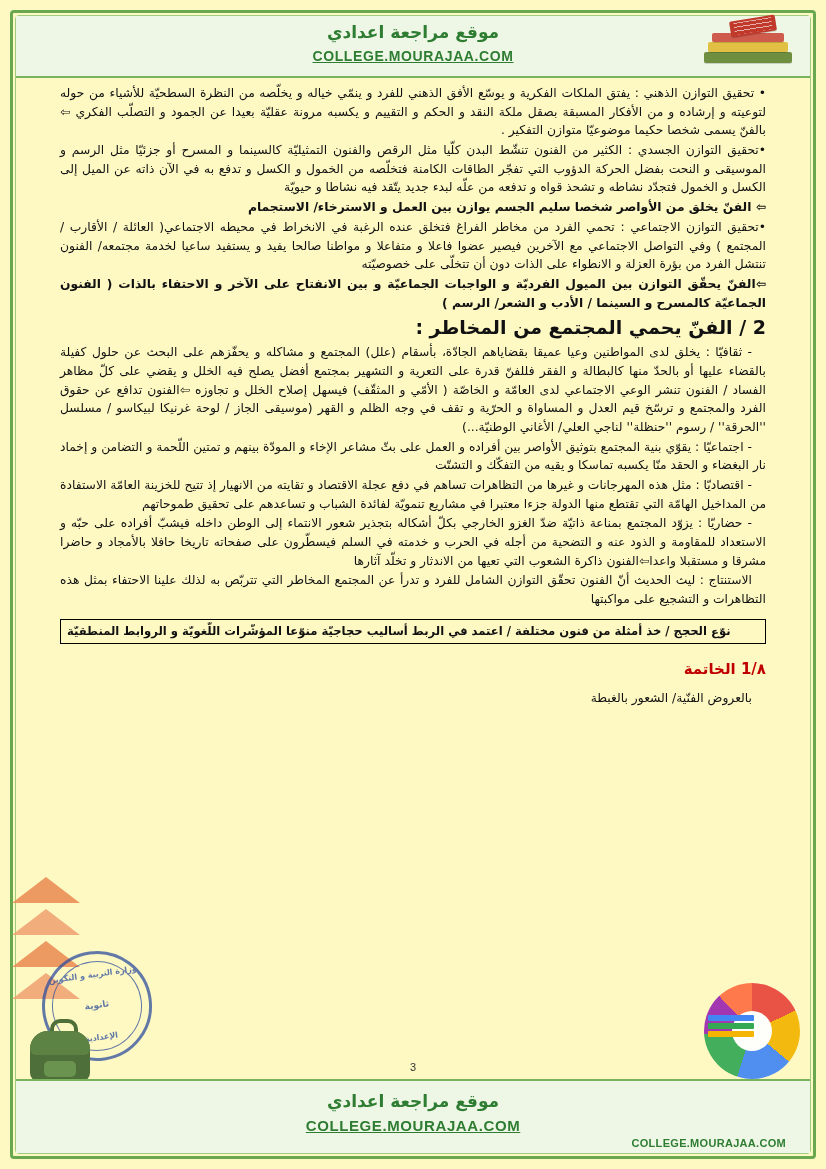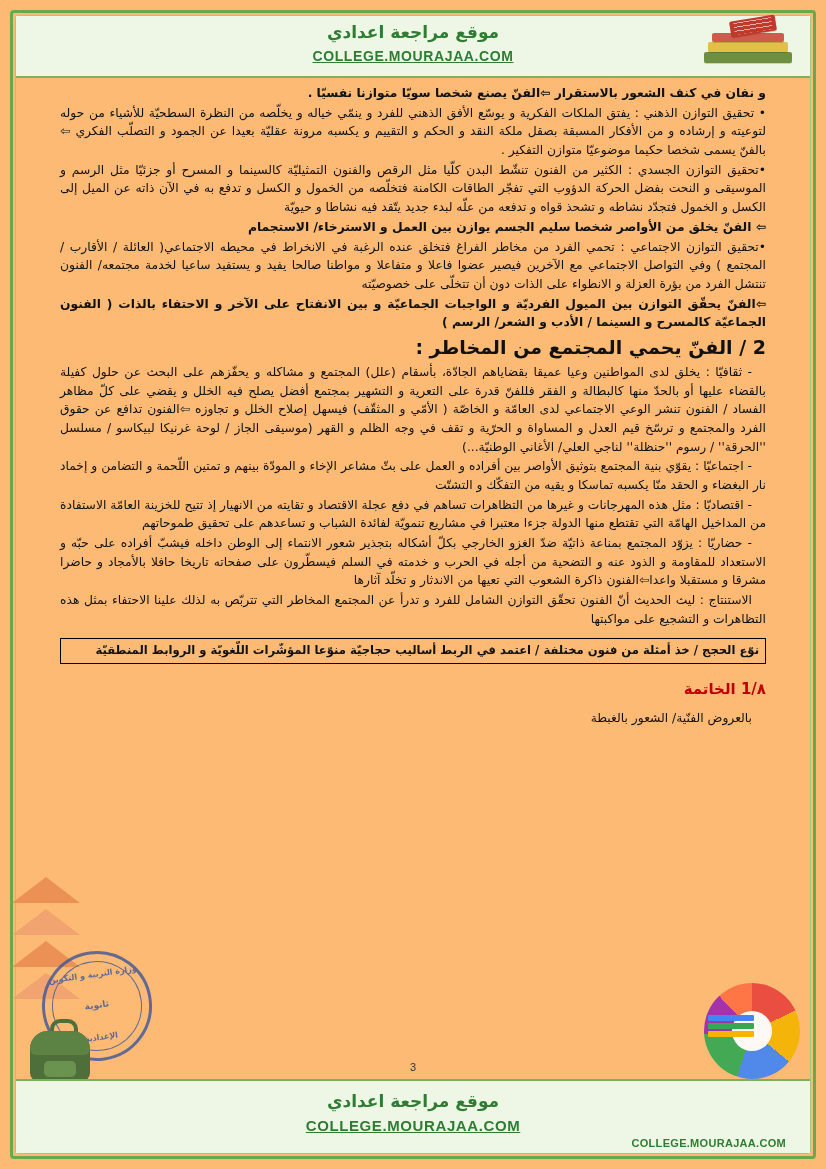--- a/index.html
+++ b/index.html
@@ -12,21 +12,21 @@
     background: #ffffff;
     font-family: "DejaVu Sans", sans-serif;
     position: relative;
     overflow: hidden;
   }
 
   
   .page {
     position: absolute;
     inset: 0;
-    background: #fdba74;
+    background: #fef9c3;
   }
   .border-frame {
     position: absolute;
     left: 10px; top: 10px; right: 10px; bottom: 10px;
     border: 3px solid #6aa84f;
     border-radius: 4px;
     box-sizing: border-box;
   }
   .border-frame.inner {
     left: 15px; top: 15px; right: 15px; bottom: 15px;
@@ -247,21 +247,21 @@
     font-weight: bold;
     font-size: 19px;
   }
 
   .boxed {
     margin: 10px 0 4px 0;
     border: 1.5px solid #000;
     padding: 3px 6px;
     font-size: 11.6px;
     font-weight: bold;
-    text-align: right;
+    text-align: left;
   }
 
   .red-heading {
     margin: 14px 0 8px 0;
     color: #c00000;
     font-weight: bold;
     font-size: 15px;
     text-align: right;
   }
 
@@ -291,21 +291,20 @@
   <div class="books">
     <div class="book b1"></div>
     <div class="book b2"></div>
     <div class="book b3"></div>
     <div class="book b4"></div>
     <div class="book-lines"></div>
   </div>
 
   <div class="content">
 
-    <p class="lead">و نفان في كنف الشعور بالاستقرار ⇦الفنّ يصنع شخصا سويّا متوازنا نفسيّا .</p>
     <p>• تحقيق التوازن الذهني : يفتق الملكات الفكرية و يوسّع الأفق الذهني للفرد و ينمّي خياله و يخلّصه من النظرة السطحيّة للأشياء من حوله لتوعيته و إرشاده و من الأفكار المسبقة بصقل ملكة النقد و الحكم و التقييم و يكسبه مرونة عقليّة بعيدا عن الجمود و التصلّب الفكري ⇦ بالفنّ يسمى شخصا حكيما موضوعيّا متوازن التفكير .</p>
     <p>•تحقيق التوازن الجسدي : الكثير من الفنون تنشّط البدن كلّيا مثل الرقص والفنون التمثيليّة كالسينما و المسرح أو جزئيّا مثل الرسم و الموسيقى و النحت بفضل الحركة الدؤوب التي تفجّر الطاقات الكامنة فتخلّصه من الخمول و الكسل و تدفع به في الآن ذاته عن الميل إلى الكسل و الخمول فتجدّد نشاطه و تشحذ قواه و تدفعه من علّه لبدء جديد يتّقد فيه نشاطا و حيويّة</p>
     <p class="b">⇦ الفنّ يخلق من الأواصر شخصا سليم الجسم يوازن بين العمل و الاسترخاء/ الاستجمام</p>
     <p>•تحقيق التوازن الاجتماعي : تحمي الفرد من مخاطر الفراغ فتخلق عنده الرغبة في الانخراط في محيطه الاجتماعي( العائلة / الأقارب / المجتمع ) وفي التواصل الاجتماعي مع الآخرين فيصير عضوا فاعلا و متفاعلا و مواطنا صالحا يفيد و يستفيد ساعيا لخدمة مجتمعه/ الفنون تنتشل الفرد من بؤرة العزلة و الانطواء على الذات دون أن تتخلّى على خصوصيّته</p>
     <p class="b">⇦الفنّ يحقّق التوازن بين الميول الفرديّة و الواجبات الجماعيّة و بين الانفتاح على الآخر و الاحتفاء بالذات ( الفنون الجماعيّة كالمسرح و السينما / الأدب و الشعر/ الرسم )</p>
 
     <p class="section-title">2 / الفنّ يحمي المجتمع من المخاطر :</p>
 
     <p class="indent">- ثقافيّا : يخلق لدى المواطنين وعيا عميقا بقضاياهم الجادّة، بأسقام (علل) المجتمع و مشاكله و يحفّزهم على البحث عن حلول كفيلة بالقضاء عليها أو بالحدّ منها كالبطالة و الفقر فللفنّ قدرة على التعرية و التشهير بمجتمع أفضل يصلح فيه الخلل و يقضي على كلّ مظاهر الفساد / الفنون تنشر الوعي الاجتماعي لدى العامّة و الخاصّة ( الأمّي و المثقّف) فيسهل إصلاح الخلل و تجاوزه ⇦الفنون تدافع عن حقوق الفرد والمجتمع و ترسّخ قيم العدل و المساواة و الحرّية و تقف في وجه الظلم و القهر (موسيقى الجاز / لوحة غرنيكا لبيكاسو / مسلسل ''الحرقة'' / رسوم ''حنظلة'' لناجي العلي/ الأغاني الوطنيّة...)</p>
     <p class="indent">- اجتماعيّا : يقوّي بنية المجتمع بتوثيق الأواصر بين أفراده و العمل على بثّ مشاعر الإخاء و المودّة بينهم و تمتين اللّحمة و التضامن و إخماد نار البغضاء و الحقد منّا يكسبه تماسكا و يقيه من التفكّك و التشتّت</p>

